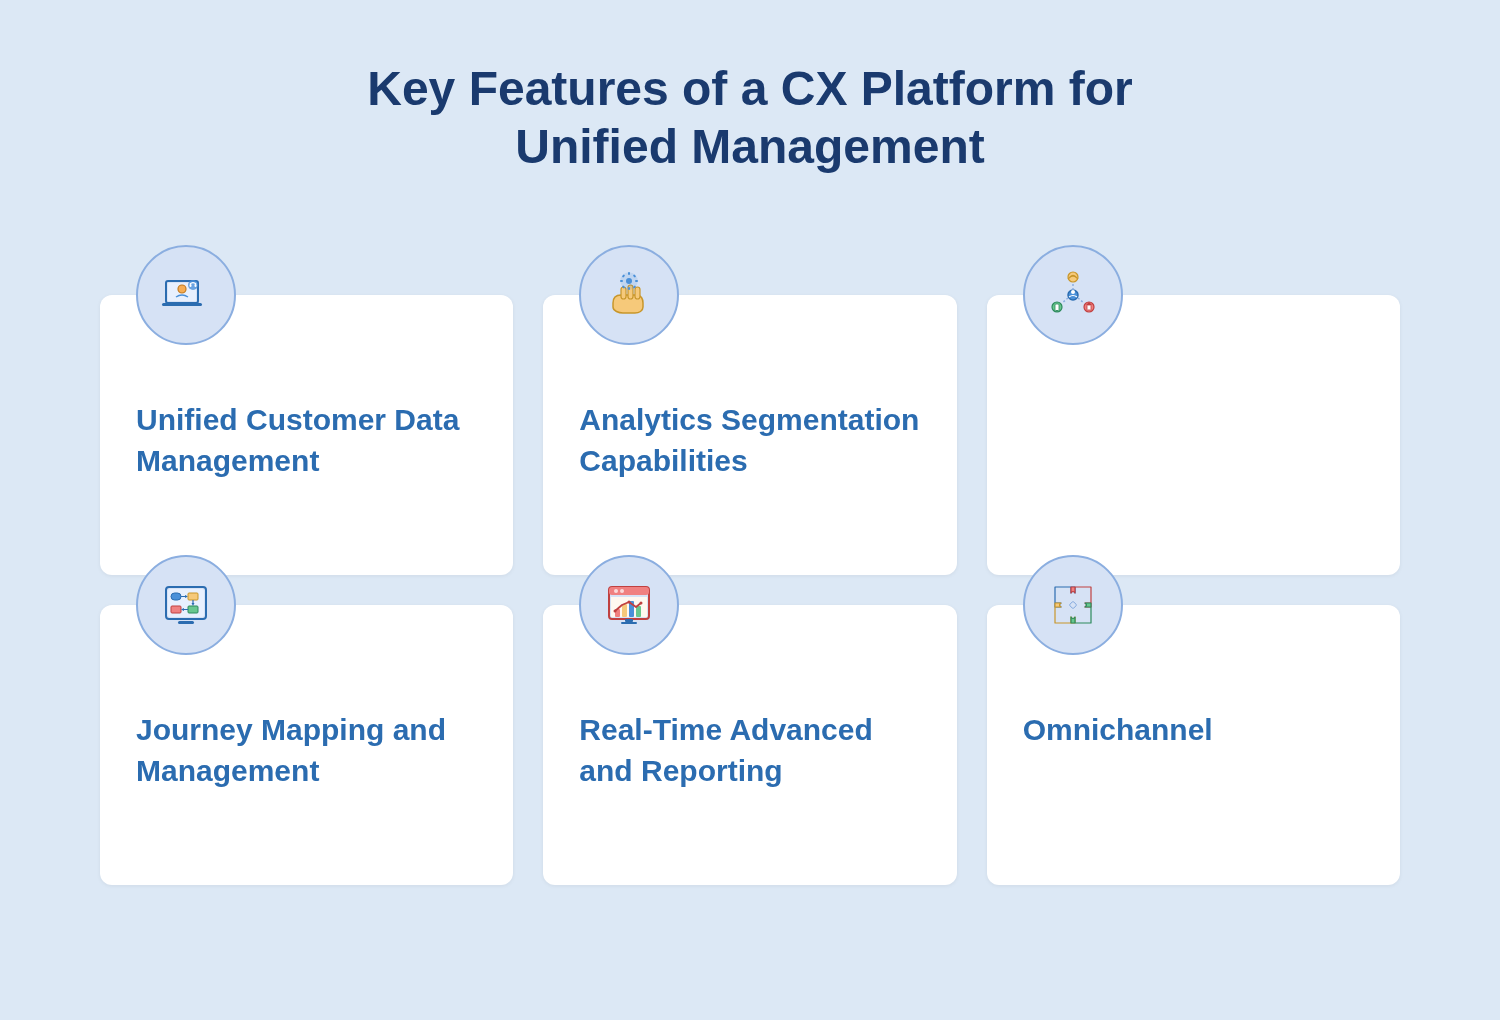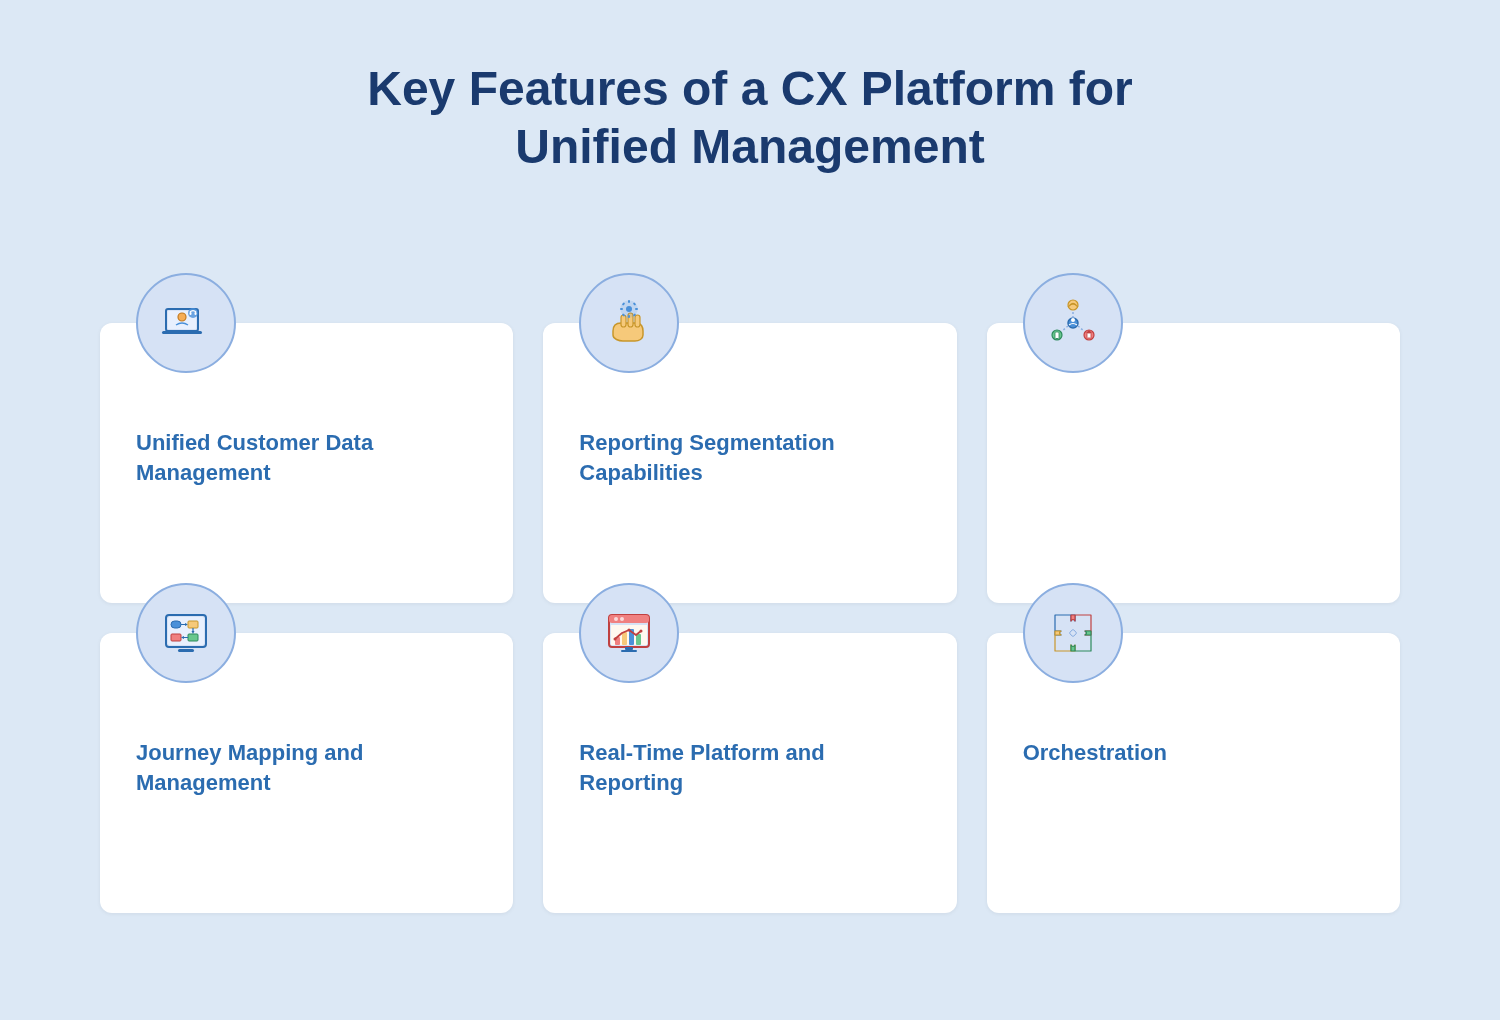--- a/index.html
+++ b/index.html
@@ -14,21 +14,20 @@
     }
 
     .page-wrapper {
       width: 1500px;
       min-height: 1020px;
       background: #dce8f5;
       display: flex;
       flex-direction: column;
       align-items: center;
       padding: 60px 80px 60px 80px;
-      gap: 28px;
     }
 
     .page-title {
       font-size: 48px;
       font-weight: 800;
       color: #1a3a6e;
       text-align: center;
       line-height: 1.2;
       margin-bottom: 60px;
       max-width: 780px;
@@ -68,21 +67,21 @@
       left: 36px;
       overflow: hidden;
     }
 
     .icon-circle svg {
       width: 56px;
       height: 56px;
     }
 
     .card-title {
-      font-size: 22px;
+      font-size: 30px;
       font-weight: 600;
       color: #2b6cb0;
       margin-top: 65px;
       line-height: 1.35;
       text-align: left;
     }
 
     .grid-top {
       margin-top: 60px;
     }
@@ -134,21 +133,21 @@
           <rect x="27" y="5" width="2" height="3" rx="1" fill="#4a90d9"></rect>
           <rect x="27" y="20" width="2" height="3" rx="1" fill="#4a90d9"></rect>
           <rect x="19" y="13" width="3" height="2" rx="1" fill="#4a90d9"></rect>
           <rect x="34" y="13" width="3" height="2" rx="1" fill="#4a90d9"></rect>
           <rect x="21.5" y="7.5" width="2" height="3" rx="1" fill="#4a90d9" transform="rotate(45 22.5 9)"></rect>
           <rect x="21.5" y="18.5" width="2" height="3" rx="1" fill="#4a90d9" transform="rotate(-45 22.5 20)"></rect>
           <rect x="32.5" y="7.5" width="2" height="3" rx="1" fill="#4a90d9" transform="rotate(-45 33.5 9)"></rect>
           <rect x="32.5" y="18.5" width="2" height="3" rx="1" fill="#4a90d9" transform="rotate(45 33.5 20)"></rect>
         </svg>
       </div>
-      <div class="card-title">Reporting Segmentation Capabilities</div>
+      <div class="card-title">Analytics Segmentation Capabilities</div>
     </div>
 
     <div class="card">
       <div class="icon-circle">
         <svg viewBox="0 0 56 56" fill="none" xmlns="http://www.w3.org/2000/svg">
 
           <circle cx="28" cy="28" r="5" fill="#4a90d9" stroke="#2b6cb0" stroke-width="1.5"></circle>
           <circle cx="28" cy="25" r="2" fill="white"></circle>
           <path d="M24 30 Q28 27 32 30" stroke="white" stroke-width="1.2" fill="none"></path>
 
@@ -221,35 +220,35 @@
           <polyline points="14,34 21,28 28,25 35,30 40,26" stroke="#c04040" stroke-width="1.8" fill="none" stroke-linecap="round" stroke-linejoin="round"></polyline>
 
           <circle cx="14" cy="34" r="1.5" fill="#c04040"></circle>
           <circle cx="28" cy="25" r="1.5" fill="#c04040"></circle>
           <circle cx="40" cy="26" r="1.5" fill="#c04040"></circle>
 
           <rect x="24" y="42" width="8" height="3" rx="1" fill="#2b6cb0"></rect>
           <rect x="20" y="45" width="16" height="2" rx="1" fill="#2b6cb0"></rect>
         </svg>
       </div>
-      <div class="card-title">Real-Time Platform and Reporting</div>
+      <div class="card-title">Real-Time Advanced and Reporting</div>
     </div>
 
     <div class="card">
       <div class="icon-circle">
         <svg viewBox="0 0 56 56" fill="none" xmlns="http://www.w3.org/2000/svg">
 
           <path d="M10 10 L26 10 L26 16 Q28 13 30 16 L30 10 L10 10 L10 26 L16 26 Q13 28 16 30 L10 30 L10 10Z" fill="#4a90d9" stroke="#2b6cb0" stroke-width="1.2" stroke-linejoin="round"></path>
 
           <path d="M30 10 L46 10 L46 30 L40 30 Q43 28 40 26 L46 26 L46 10 L30 10 L30 16 Q28 13 26 16 L26 10Z" fill="#f08080" stroke="#c04040" stroke-width="1.2" stroke-linejoin="round"></path>
 
           <path d="M10 30 L16 30 Q13 28 16 26 L10 26 L10 46 L30 46 L30 40 Q28 43 26 40 L26 46 L10 46 L10 30Z" fill="#f6c97a" stroke="#c8962a" stroke-width="1.2" stroke-linejoin="round"></path>
 
           <path d="M30 40 Q28 43 26 40 L26 46 L46 46 L46 26 L40 26 Q43 28 40 30 L46 30 L46 46 L30 46 L30 40Z" fill="#68c78e" stroke="#2d8a5c" stroke-width="1.2" stroke-linejoin="round"></path>
 
           <path d="M26 26 Q28 23 30 26 Q33 28 30 30 Q28 33 26 30 Q23 28 26 26Z" fill="#d6e2f5" stroke="#8baee0" stroke-width="1"></path>
         </svg>
       </div>
-      <div class="card-title">Orchestration</div>
+      <div class="card-title">Omnichannel</div>
     </div>
 
   </div>
 </div>
 
 </body></html>

